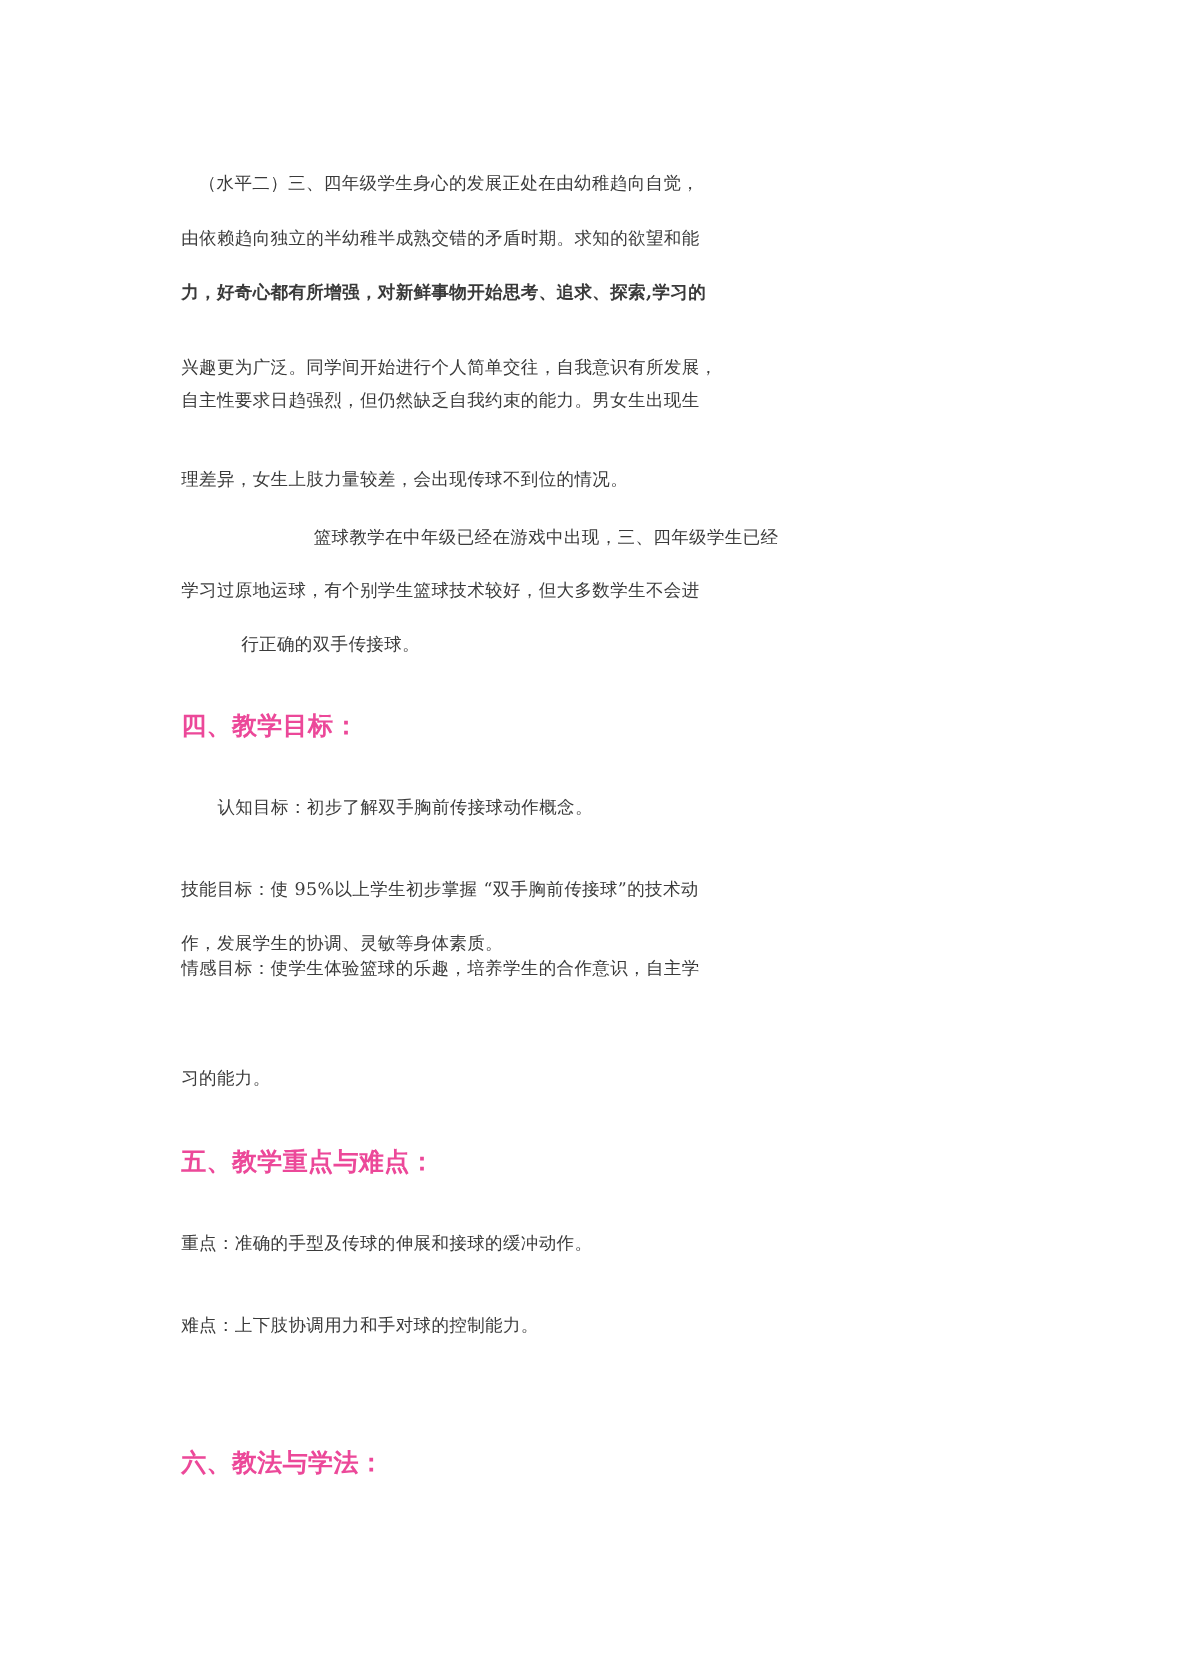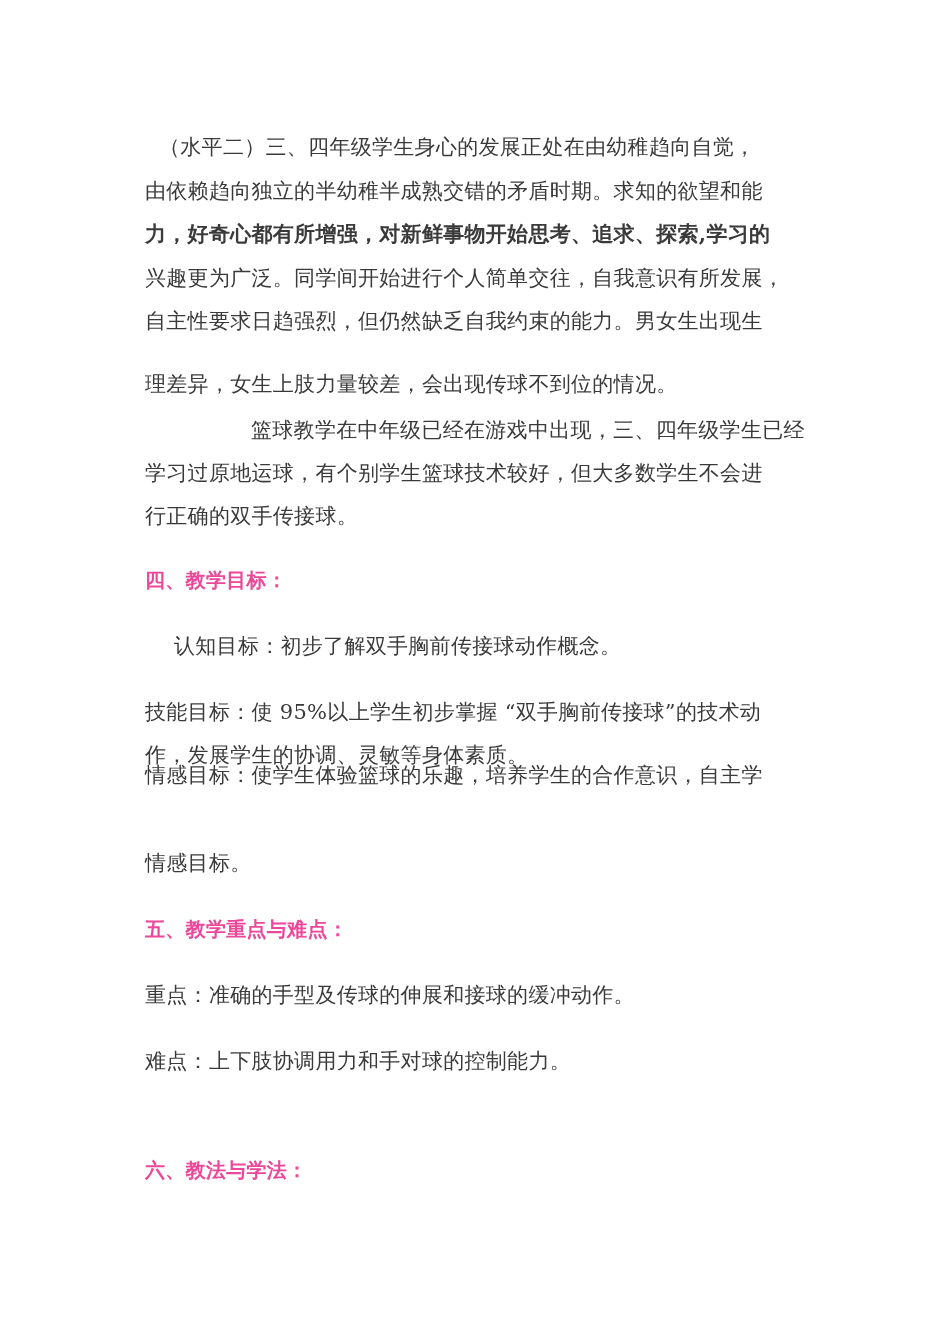--- a/index.html
+++ b/index.html
@@ -17,53 +17,53 @@
     }
     .page {
       position: absolute;
       left: 145px;
       top: 0;
       width: 665px;
     }
     .line {
       position: absolute;
       left: 0;
-      font-size: 21px;
+      font-size: 14px;
       line-height: 26px;
       white-space: nowrap;
       letter-spacing: 0.3px;
     }
     .heading {
       font-weight: bold;
       font-family: "DejaVu Sans", "Liberation Sans", sans-serif;
       color: #ec4899;
       font-size: 20px;
     }
   </style>
 </head>
 <body>
 
 <div class="page">
 
   <div class="line" style="top:134px; left:14px;">（水平二）三、四年级学生身心的发展正处在由幼稚趋向自觉，</div>
   <div class="line" style="top:178px;">由依赖趋向独立的半幼稚半成熟交错的矛盾时期。求知的欲望和能</div>
   <div class="line" style="top:221px;font-weight:bold;">力，好奇心都有所增强，对新鲜事物开始思考、追求、探索,学习的</div>
-  <div class="line" style="top:265px;">兴趣更为广泛。同学间开始进行个人简单交往，自我意识有所发展，</div>
+  <div class="line" style="top:281px;">兴趣更为广泛。同学间开始进行个人简单交往，自我意识有所发展，</div>
   <div class="line" style="top:308px;">自主性要求日趋强烈，但仍然缺乏自我约束的能力。男女生出现生</div>
   <div class="line" style="top:371px;">理差异，女生上肢力量较差，会出现传球不到位的情况。</div>
 
   <div class="line" style="top:417px; left:66px;margin-left:40px;">篮球教学在中年级已经在游戏中出现，三、四年级学生已经</div>
   <div class="line" style="top:460px;">学习过原地运球，有个别学生篮球技术较好，但大多数学生不会进</div>
-  <div class="line" style="top:503px;">行正确的双手传接球。</div>
+  <div class="line" style="top:503px;margin-left:48px;">行正确的双手传接球。</div>
 
   <div class="line heading" style="top:567px;">四、教学目标：</div>
   <div class="line" style="top:633px;margin-left:29px;">认知目标：初步了解双手胸前传接球动作概念。</div>
   <div class="line" style="top:699px;">技能目标：使 95%以上学生初步掌握 “双手胸前传接球”的技术动</div>
   <div class="line" style="top:742px;">作，发展学生的协调、灵敏等身体素质。</div>
   <div class="line" style="top:762px;">情感目标：使学生体验篮球的乐趣，培养学生的合作意识，自主学</div>
-  <div class="line" style="top:850px;">情感目标。</div>
+  <div class="line" style="top:850px;">习的能力。</div>
 
   <div class="line heading" style="top:916px;">五、教学重点与难点：</div>
   <div class="line" style="top:982px;">重点：准确的手型及传球的伸展和接球的缓冲动作。</div>
   <div class="line" style="top:1048px;">难点：上下肢协调用力和手对球的控制能力。</div>
 
   <div class="line heading" style="top:1157px;">六、教法与学法：</div>
 </div>
 
 </body></html>

